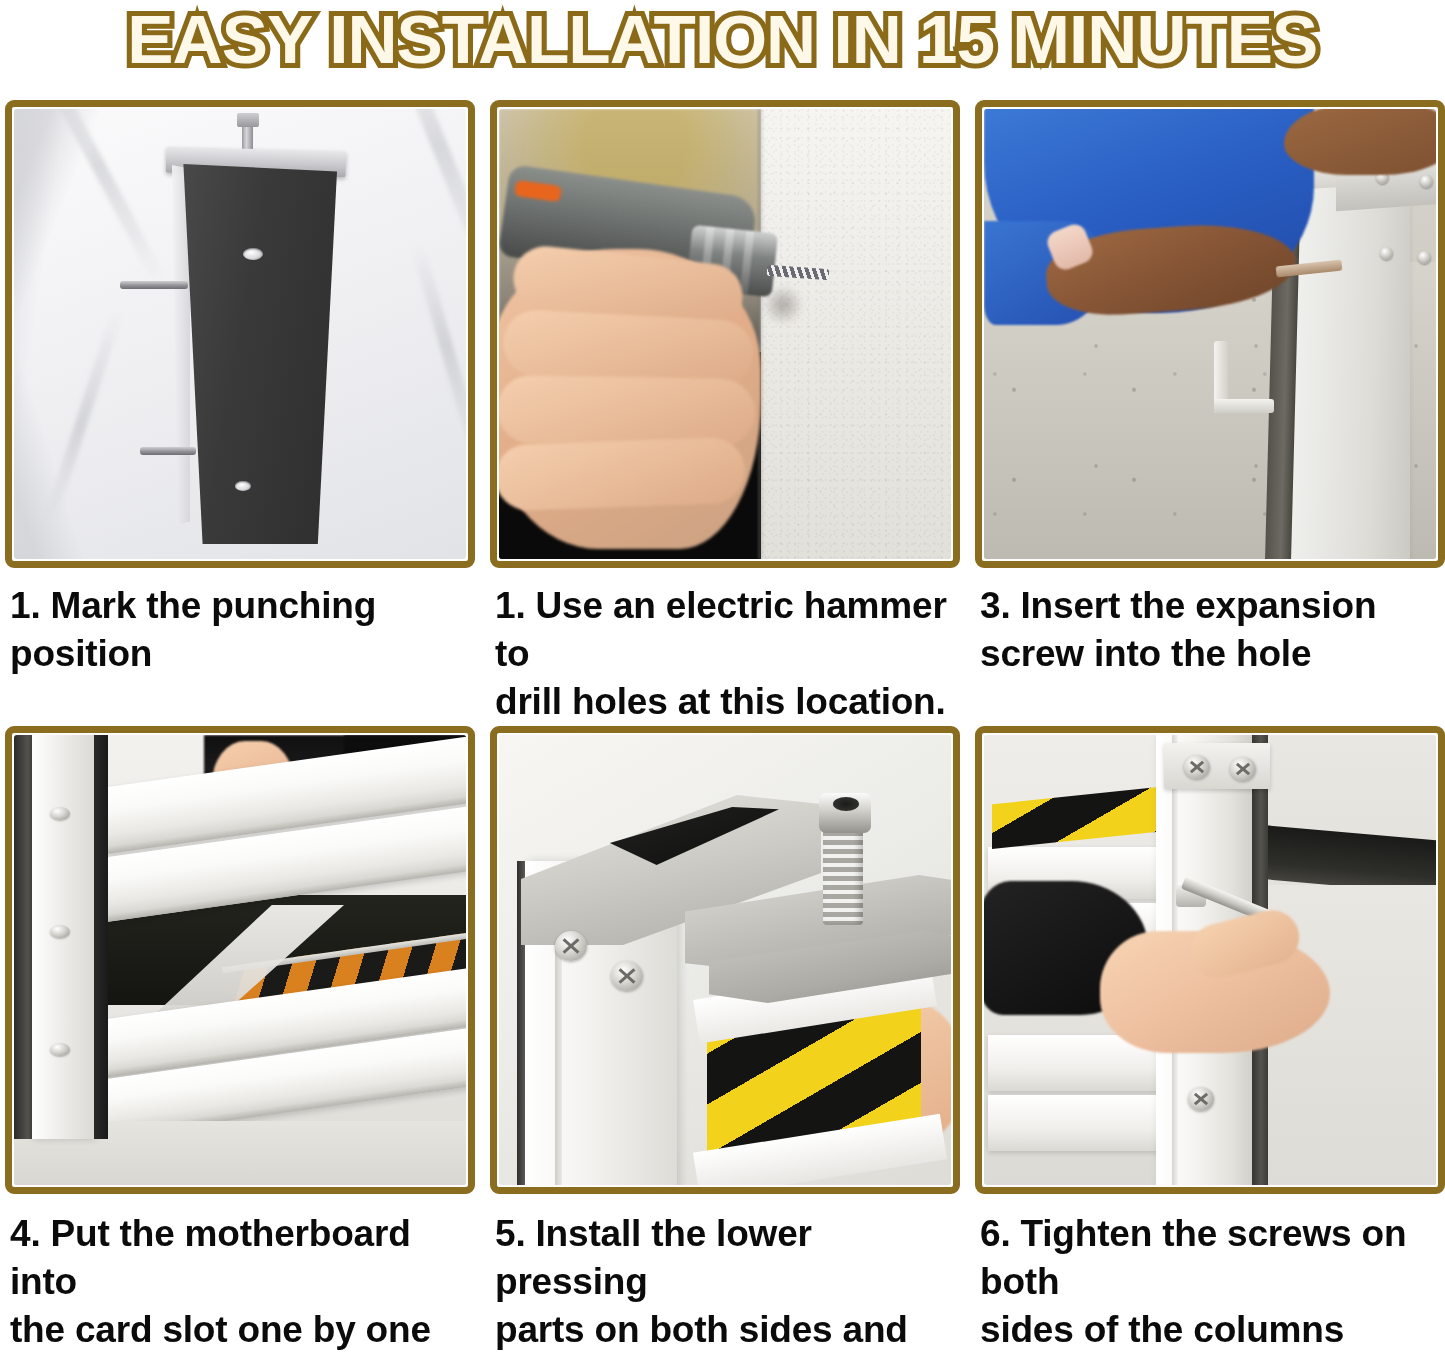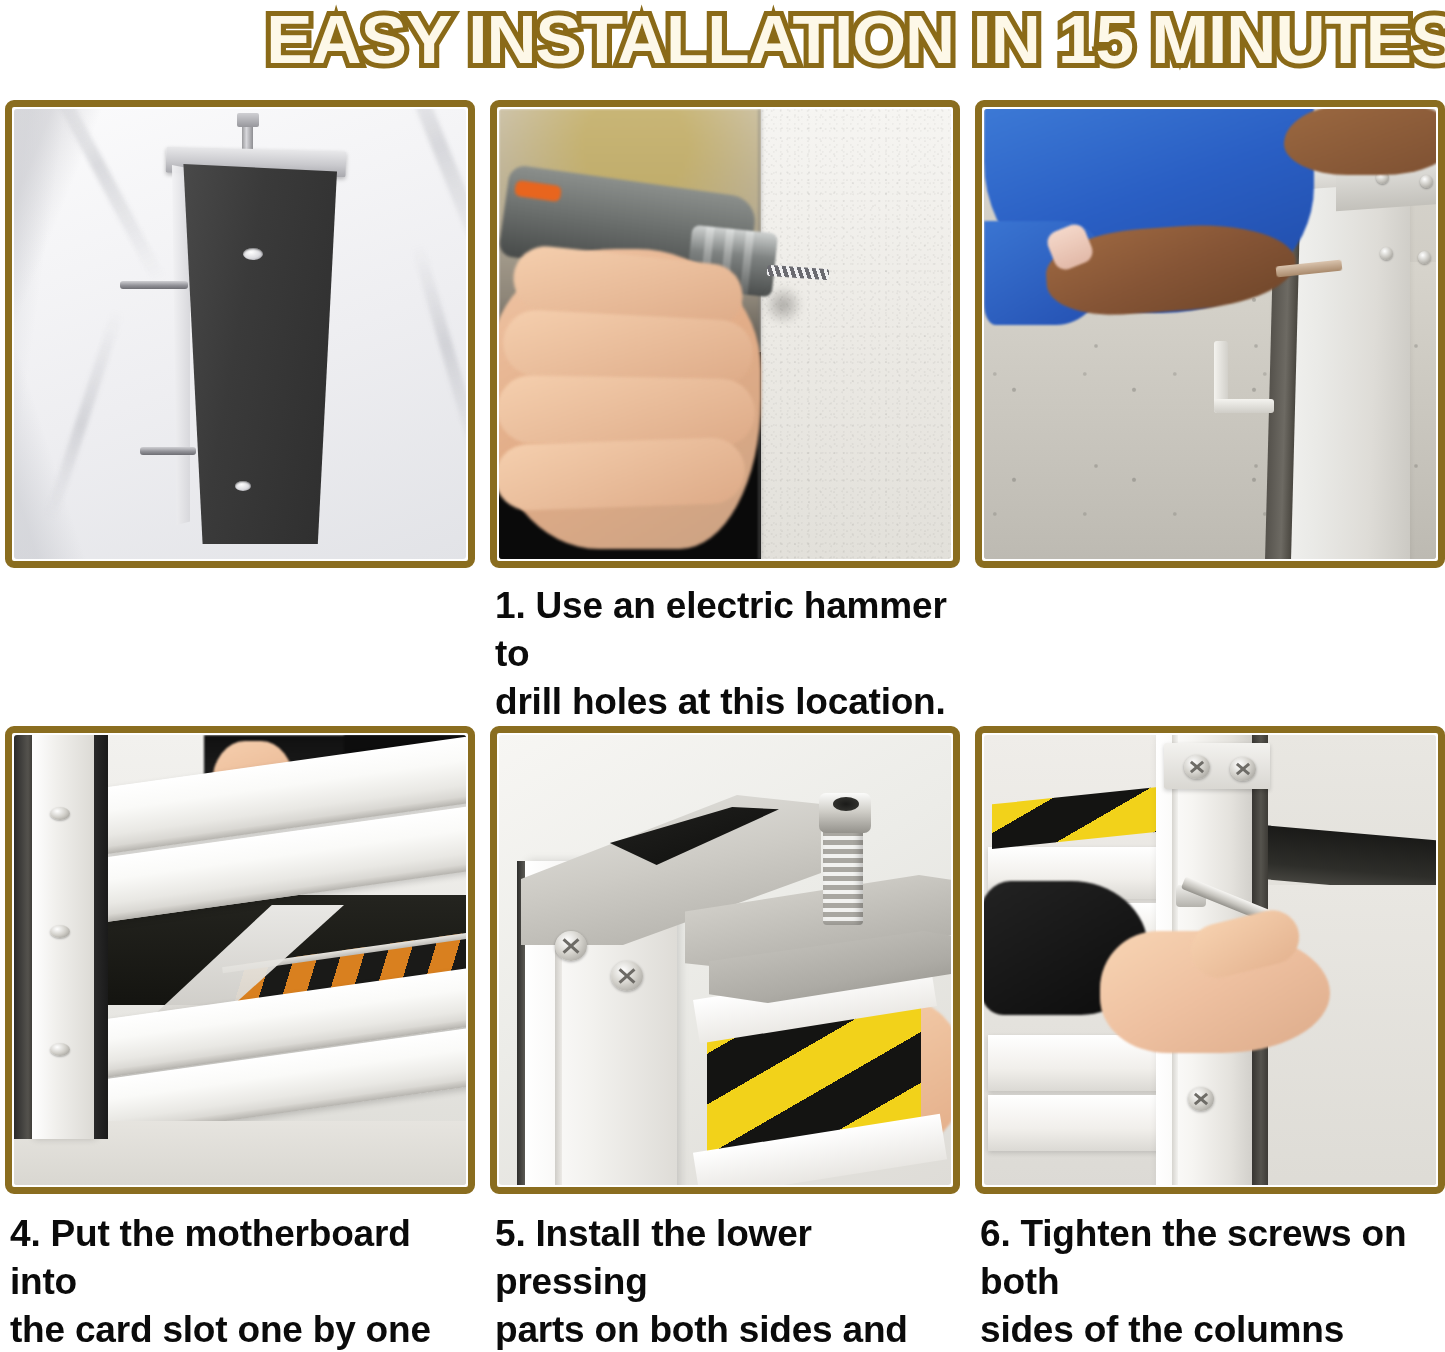--- a/index.html
+++ b/index.html
@@ -14,21 +14,21 @@
     overflow: hidden;
     position: relative;
   }
 
   
   .title-bar {
     width: 1445px;
     height: 100px;
     display: flex;
     align-items: flex-start;
-    justify-content: flex-end;
+    justify-content: center;
     padding-top: 2px;
     box-sizing: border-box;
   }
   .title-text {
     font-family: "Liberation Sans Narrow", "Liberation Sans", sans-serif;
     font-weight: bold;
     font-size: 68px;
     line-height: 74px;
     letter-spacing: -1px;
     transform: scaleX(1.02);
@@ -662,20 +662,21 @@
           <div class="p1-bolt-head"></div>
           <div class="p1-caprail"></div>
           <div class="p1-sideflange"></div>
           <div class="p1-post"></div>
           <div class="p1-hole h1"></div>
           <div class="p1-hole h2"></div>
           <div class="p1-screw s1"></div>
           <div class="p1-screw s2"></div>
         </div>
       </div>
+      <div class="caption">1. Mark the punching position</div>
     </div>
 
     <div class="cell">
       <div class="frame">
         <div class="photo">
           <div class="p2-bg"></div>
           <div class="p2-left"></div>
           <div class="p2-dark"></div>
           <div class="p2-wall"></div>
           <div class="p2-walledge"></div>
@@ -714,20 +715,22 @@
           <div class="p3-screwdot" style="left:434px;top:142px;"></div>
           <div class="p3-allen"></div>
           <div class="p3-shirt"></div>
           <div class="p3-sleeve"></div>
           <div class="p3-arm"></div>
           <div class="p3-cuff"></div>
           <div class="p3-hand-top"></div>
           <div class="p3-tool"></div>
         </div>
       </div>
+      <div class="caption">3. Insert the expansion
+screw into the hole</div>
     </div>
 
   </div>
 
   <div class="row row-2">
 
     <div class="cell">
       <div class="frame">
         <div class="photo">
           <div class="p4-bg"></div>

